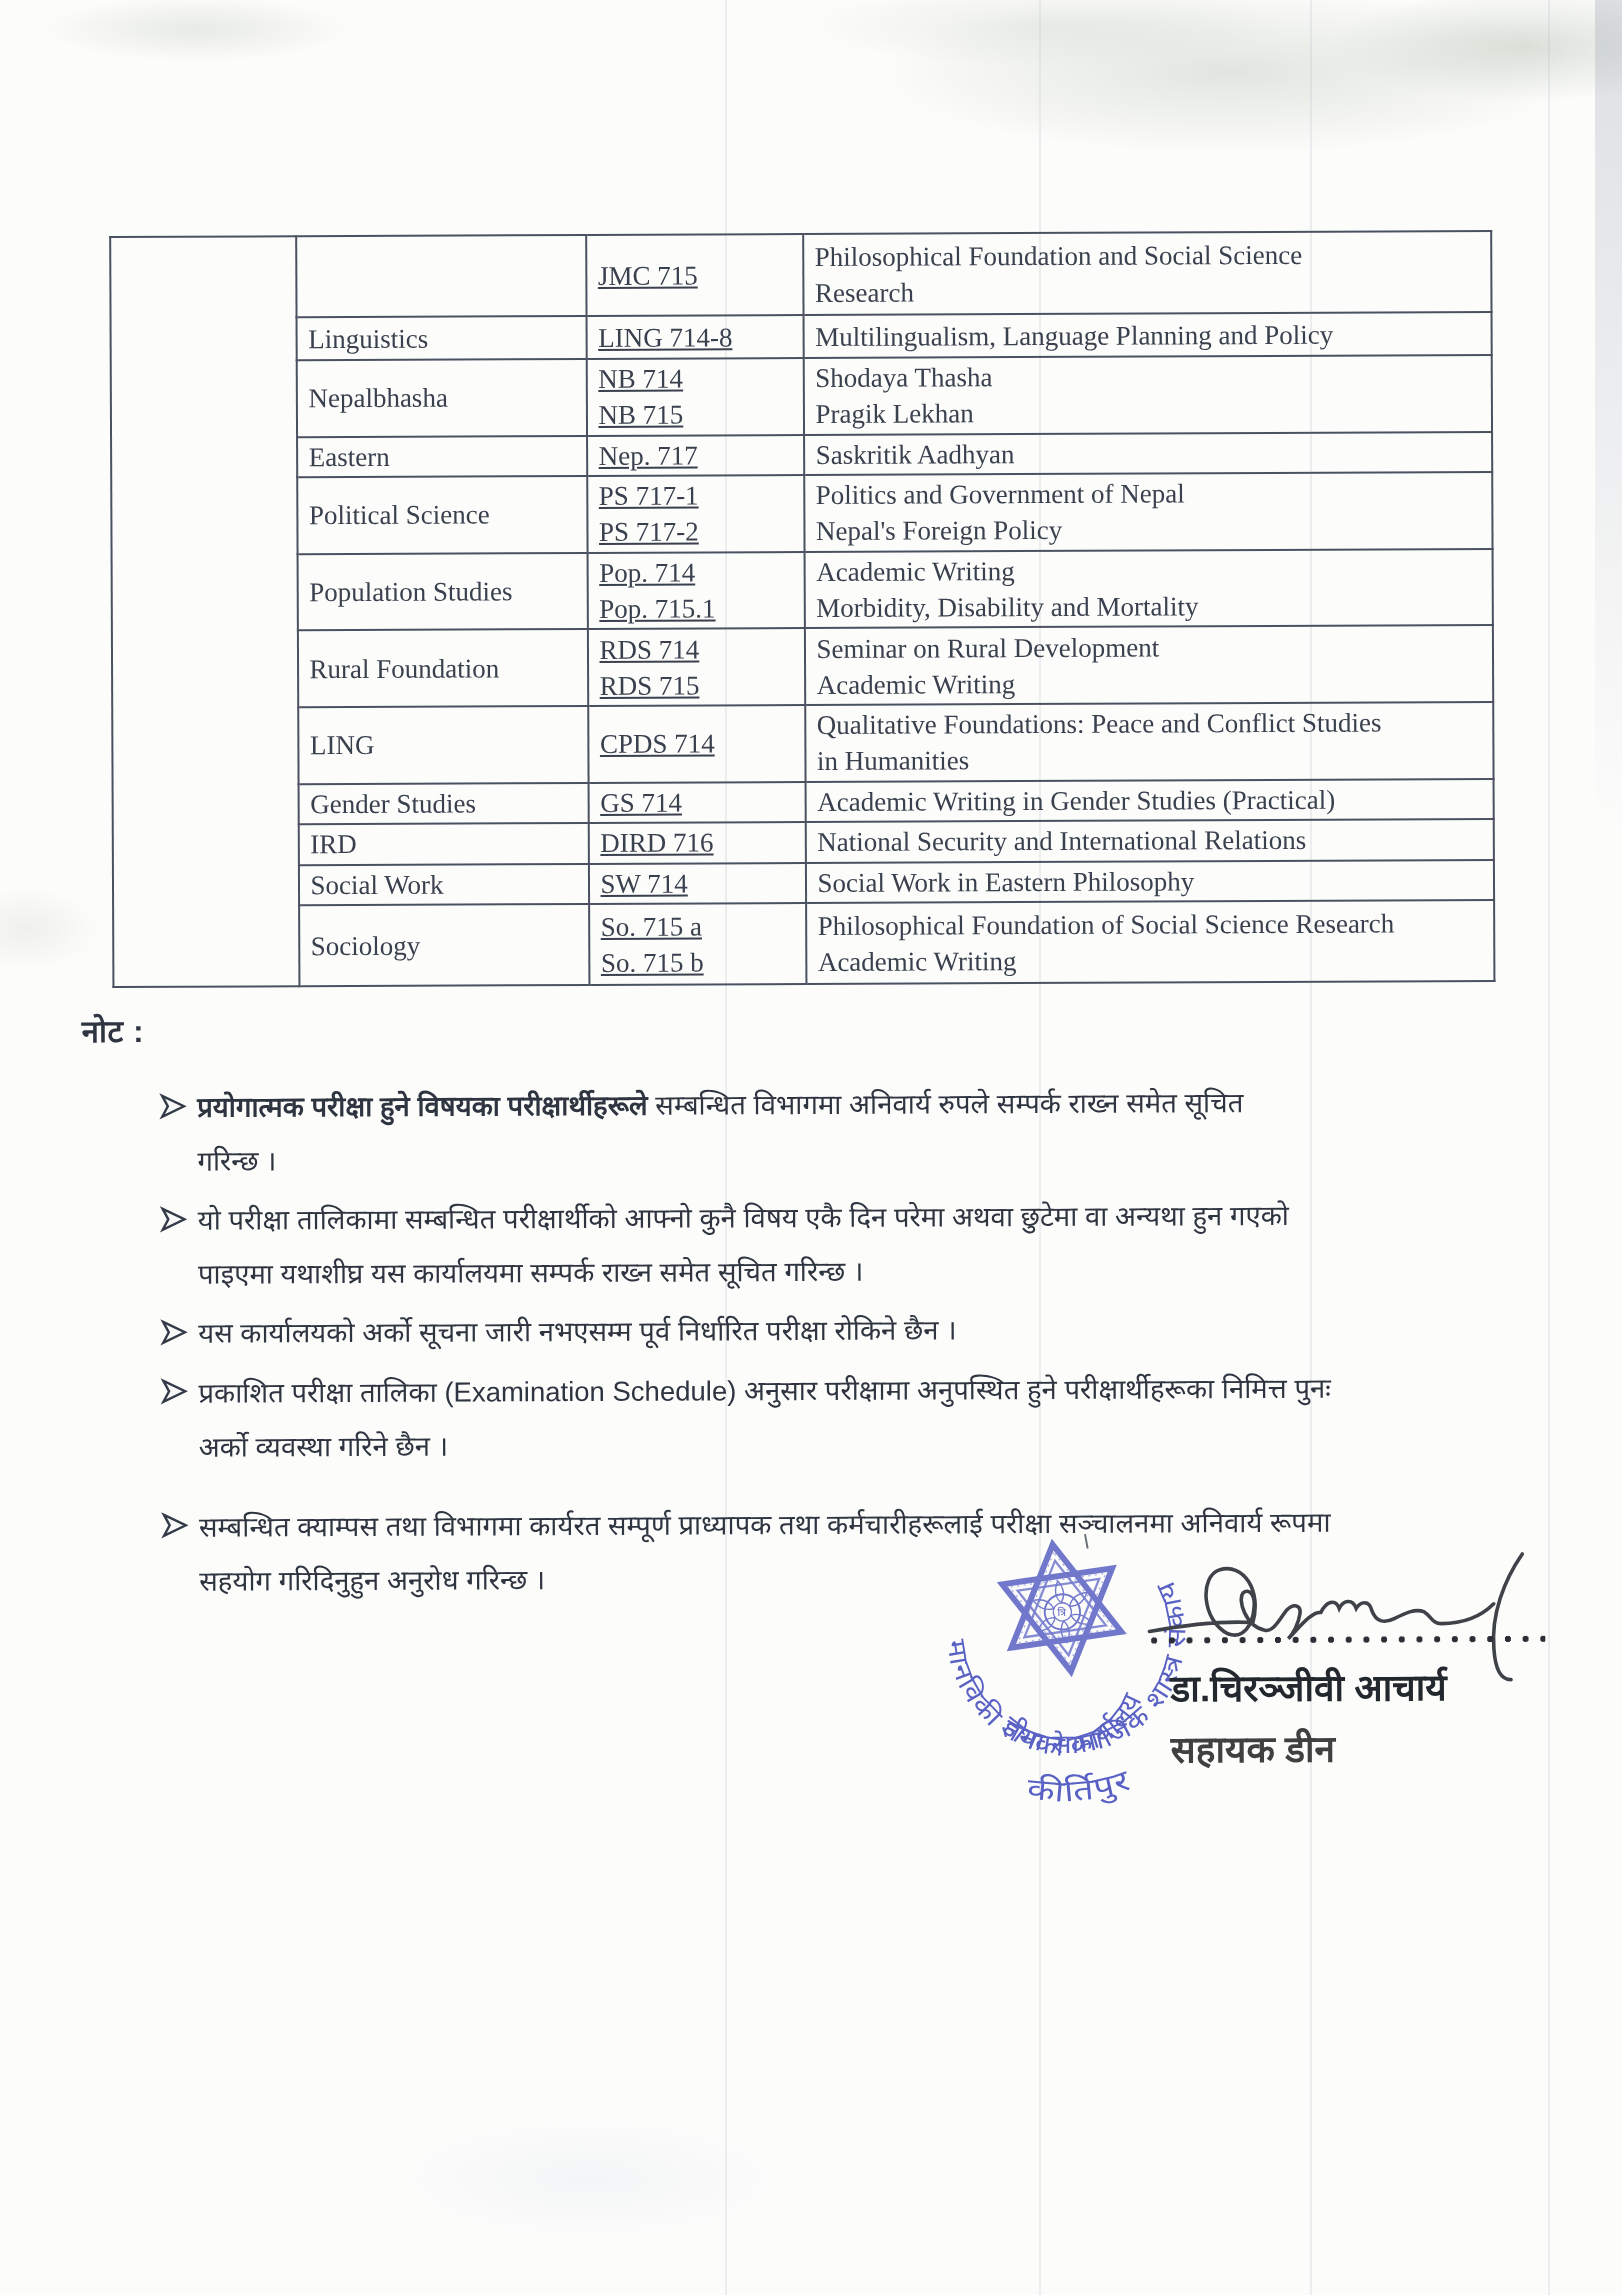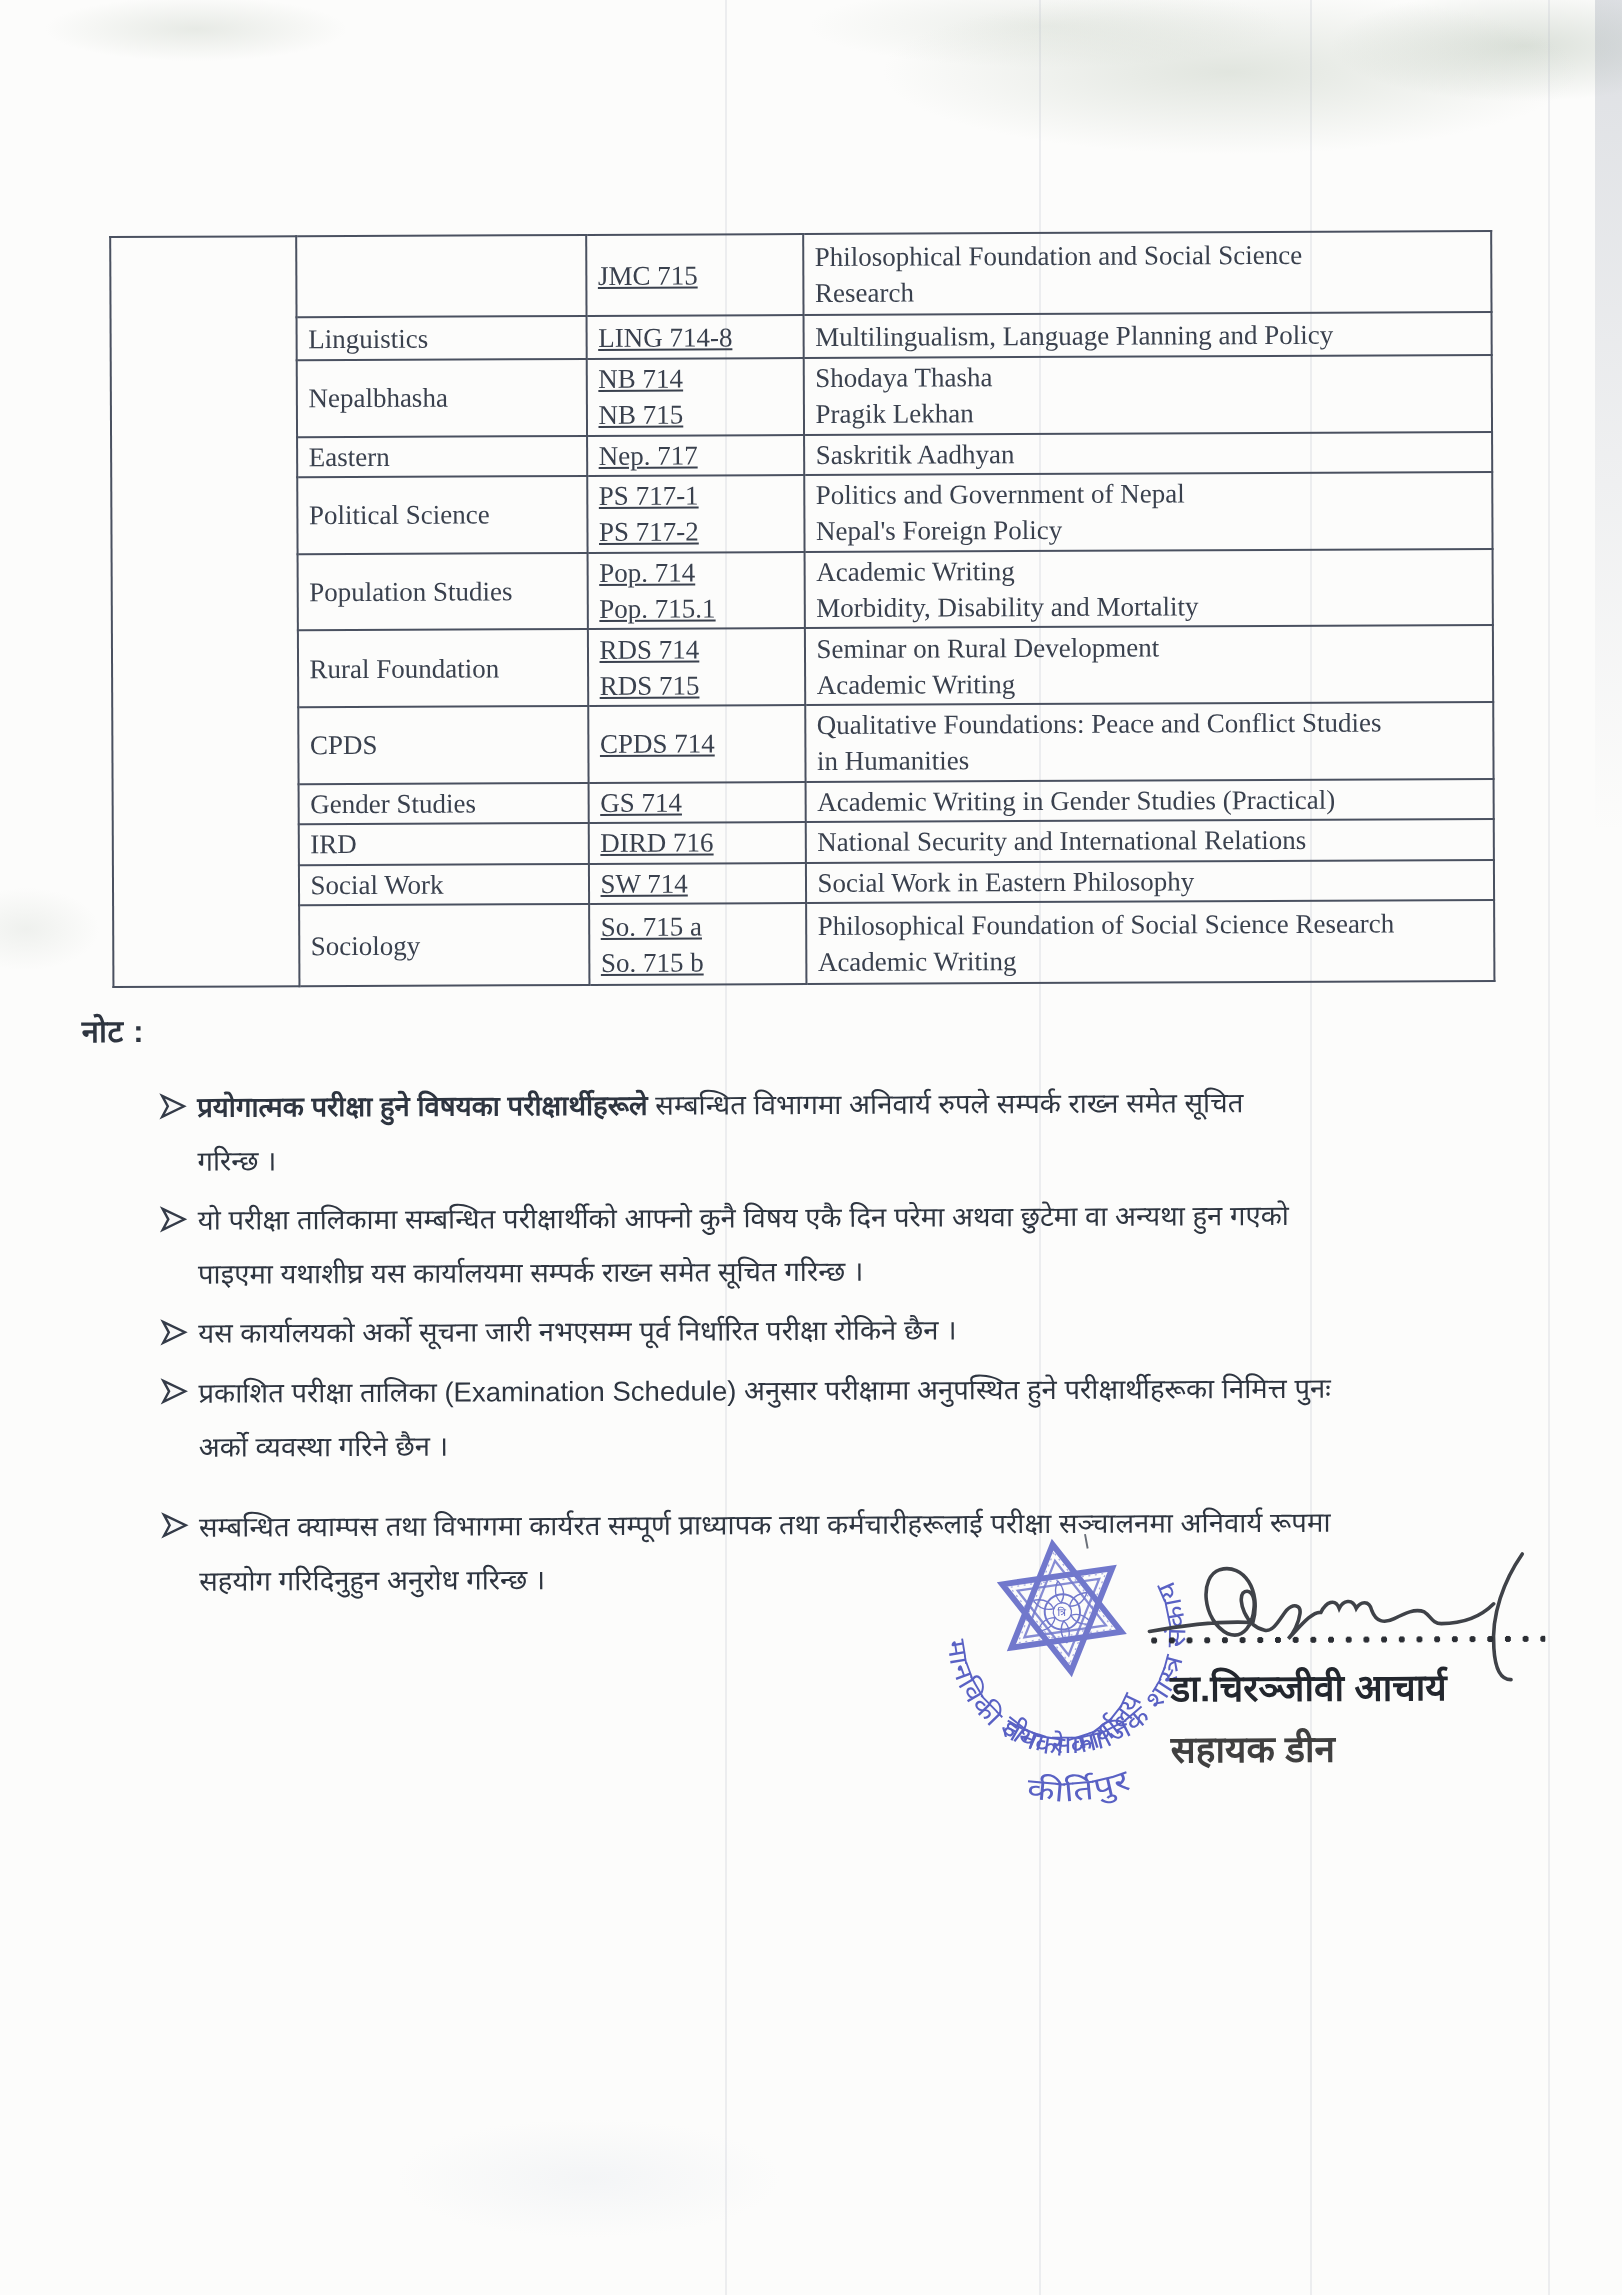--- a/index.html
+++ b/index.html
@@ -124,21 +124,21 @@
 Morbidity, Disability and Mortality</td>
       </tr>
       <tr style="height:71px">
         <td class="sub">Rural Foundation</td>
         <td class="code">RDS 714
 RDS 715</td>
         <td class="title">Seminar on Rural Development
 Academic Writing</td>
       </tr>
       <tr style="height:73px">
-        <td class="sub">CPDS</td>
+        <td class="sub">LING</td>
         <td class="code vtop">CPDS 714</td>
         <td class="title">Qualitative Foundations: Peace and Conflict Studies
 in Humanities</td>
       </tr>
       <tr style="height:37px">
         <td class="sub">Gender Studies</td>
         <td class="code">GS 714</td>
         <td class="title">Academic Writing in Gender Studies (Practical)</td>
       </tr>
       <tr style="height:35px">

